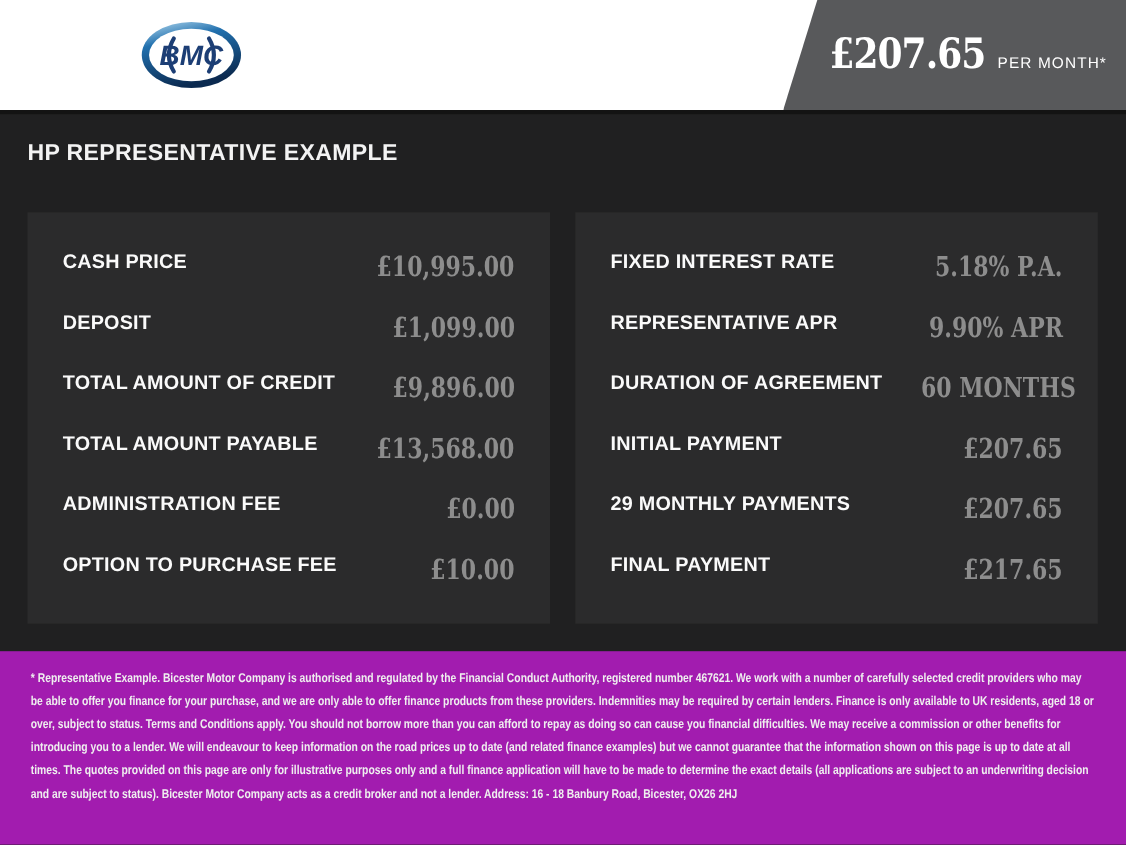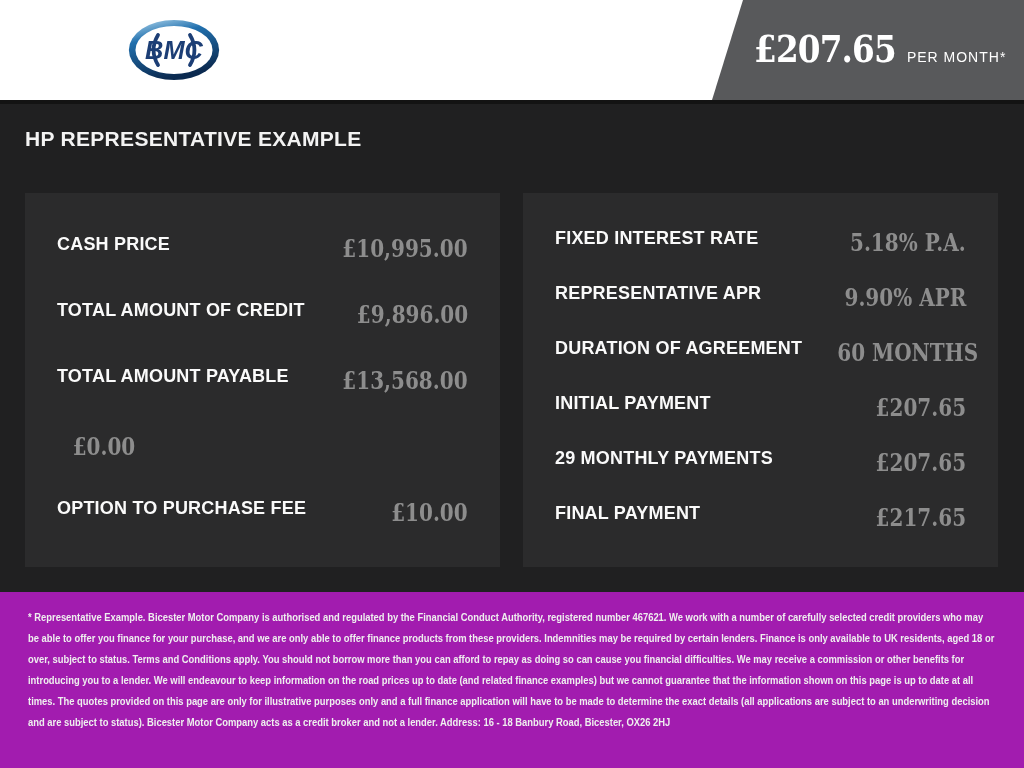--- a/index.html
+++ b/index.html
@@ -155,28 +155,33 @@
     <h1 class="page-title">HP REPRESENTATIVE EXAMPLE</h1>
 
     <div class="panels">
 
       <section class="panel">
         <div class="finance-row">
           <span class="finance-label">CASH PRICE</span>
           <span class="finance-value">£10,995.00</span>
         </div>
         <div class="finance-row">
+          <span class="finance-label">DEPOSIT</span>
+          <span class="finance-value">£1,099.00</span>
+        </div>
+        <div class="finance-row">
           <span class="finance-label">TOTAL AMOUNT OF CREDIT</span>
           <span class="finance-value">£9,896.00</span>
         </div>
         <div class="finance-row">
           <span class="finance-label">TOTAL AMOUNT PAYABLE</span>
           <span class="finance-value">£13,568.00</span>
         </div>
         <div class="finance-row">
+          <span class="finance-label">ADMINISTRATION FEE</span>
           <span class="finance-value">£0.00</span>
         </div>
         <div class="finance-row">
           <span class="finance-label">OPTION TO PURCHASE FEE</span>
           <span class="finance-value">£10.00</span>
         </div>
       </section>
 
       <section class="panel">
         <div class="finance-row">

